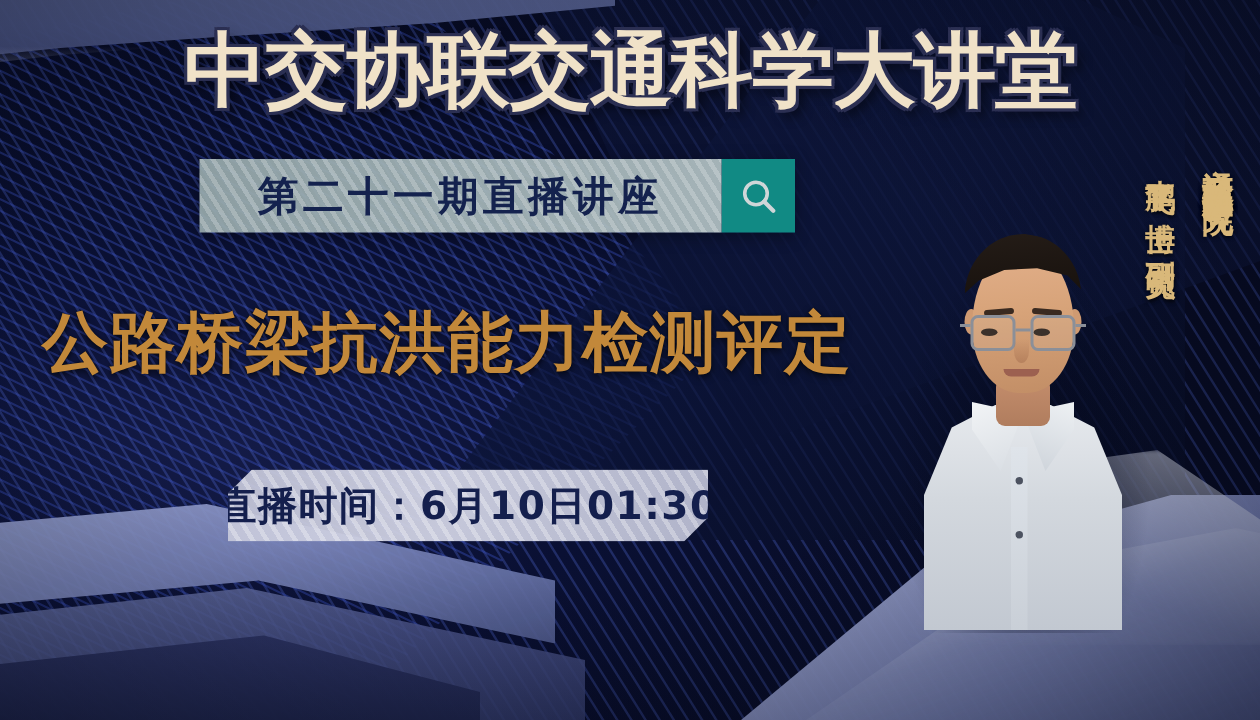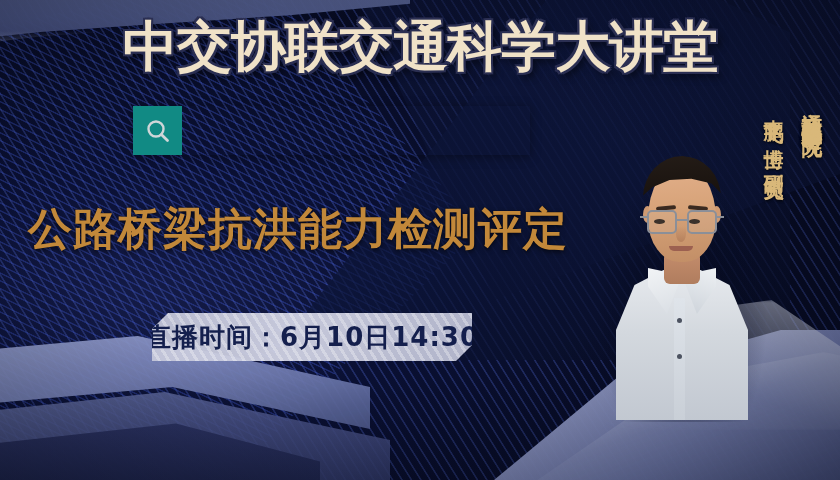--- a/index.html
+++ b/index.html
@@ -235,21 +235,21 @@
   }
   .sub-bar-icon{
     width:49px;background:#118a84;
     display:flex;align-items:center;justify-content:center;
   }
   .sub-bar-icon svg{display:block;}
 
   
   .headline{
     position:absolute;left:28px;top:203px;
-    font-family:Liberation Sans, sans-serif;
+    font-family:Liberation Serif, serif;
     font-size:44px;line-height:52px;font-weight:bold;
     color:#c2883a;
     letter-spacing:1px;
     white-space:nowrap;
     text-shadow:0 2px 5px rgba(0,0,0,.6), 0 0 1px rgba(0,0,0,.8);
   }
 
   
   .time-banner{
     position:absolute;left:152px;top:313px;width:320px;height:48px;
@@ -342,31 +342,34 @@
       <div class="temple l"></div>
       <div class="temple r"></div>
     </div>
     <div class="p-nose"></div>
     <div class="p-mouth"></div>
   </div>
 
   <div class="main-title">中交协联交通科学大讲堂</div>
 
   <div class="sub-bar">
+    <div class="sub-bar-text">
+      <span class="sub-bar-label">第二十一期直播讲座</span>
+    </div>
     <div class="sub-bar-icon">
       <svg width="28" height="28" viewBox="0 0 28 28" aria-hidden="true">
         <circle cx="12" cy="12" r="7.5" fill="none" stroke="#cfd6d8" stroke-width="2.4"></circle>
         <line x1="17.4" y1="17.4" x2="23.5" y2="23.5" stroke="#cfd6d8" stroke-width="2.8" stroke-linecap="round"></line>
       </svg>
     </div>
   </div>
 
   <div class="headline">公路桥梁抗洪能力检测评定</div>
 
   <div class="time-banner">
-    <span class="time-text">直播时间：6月10日14:30</span>
+    <span class="time-text">直播时间：6月10日01:30</span>
   </div>
 
   <div class="vcol vcol-org">交通运输部公路科学研究院</div>
   <div class="vcol vcol-name">李鹏飞　博士　副研究员</div>
 
 
 </div>
 
 </body></html>

